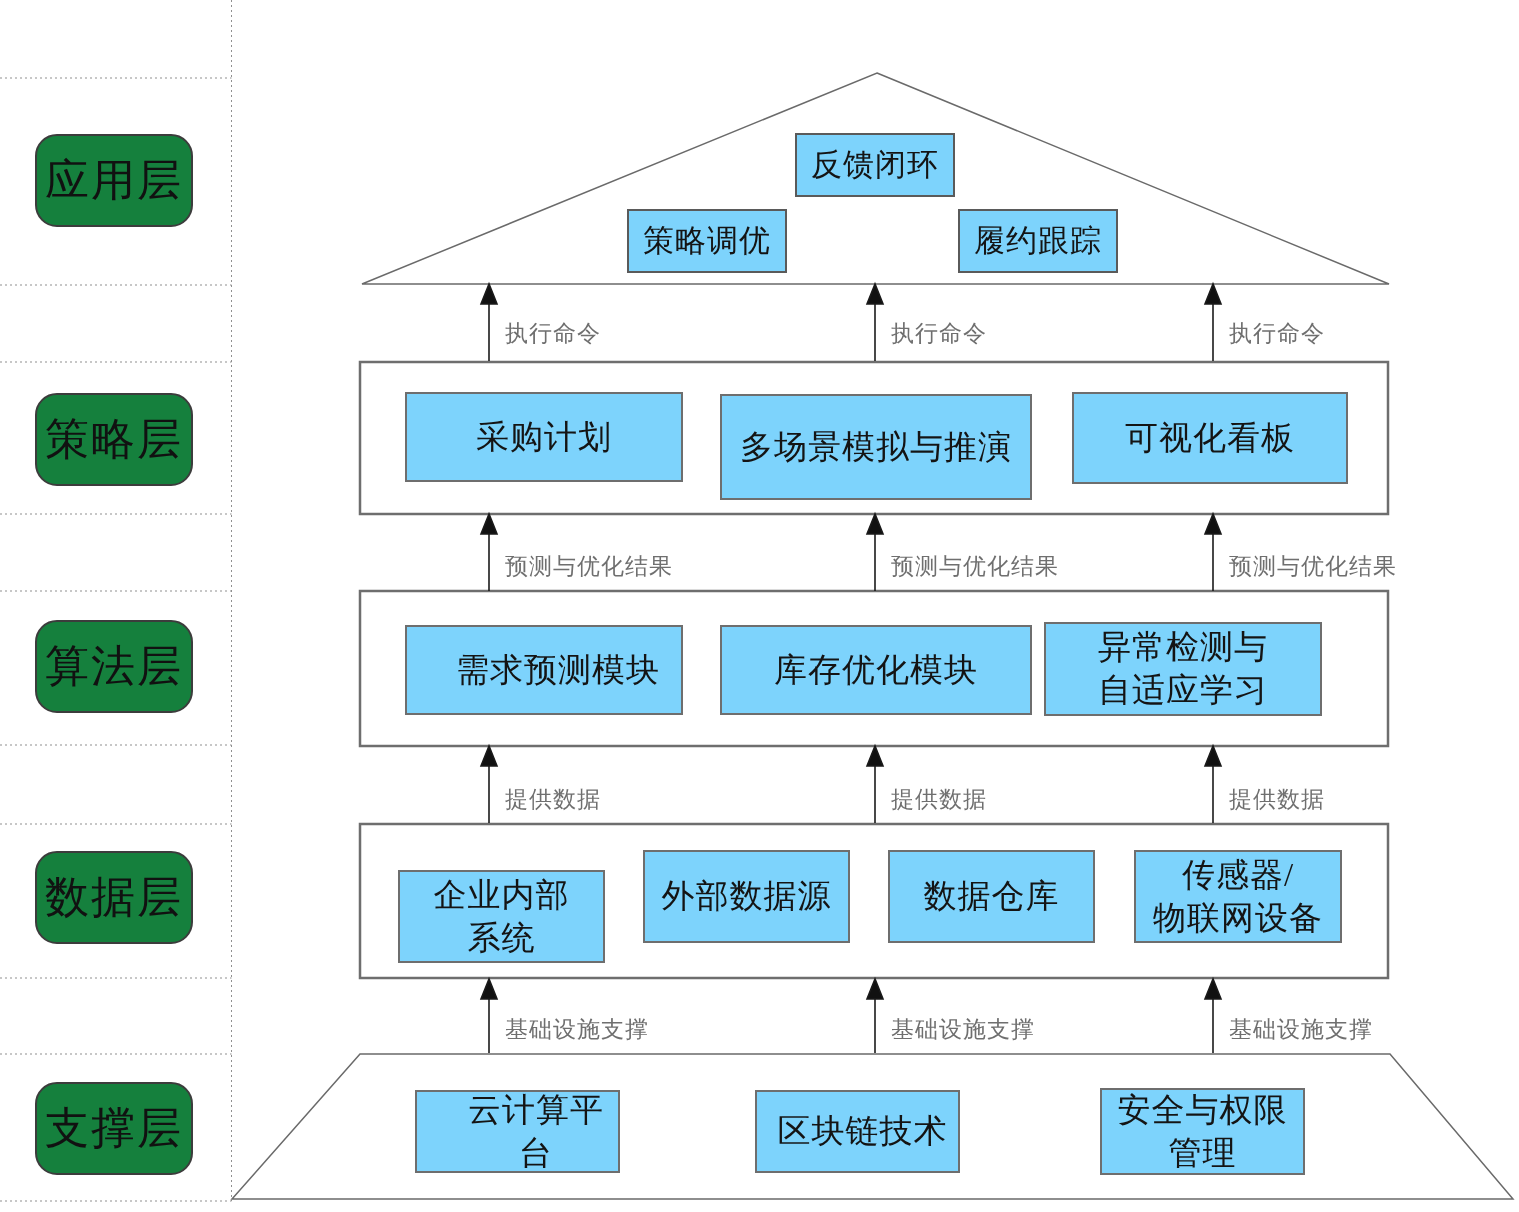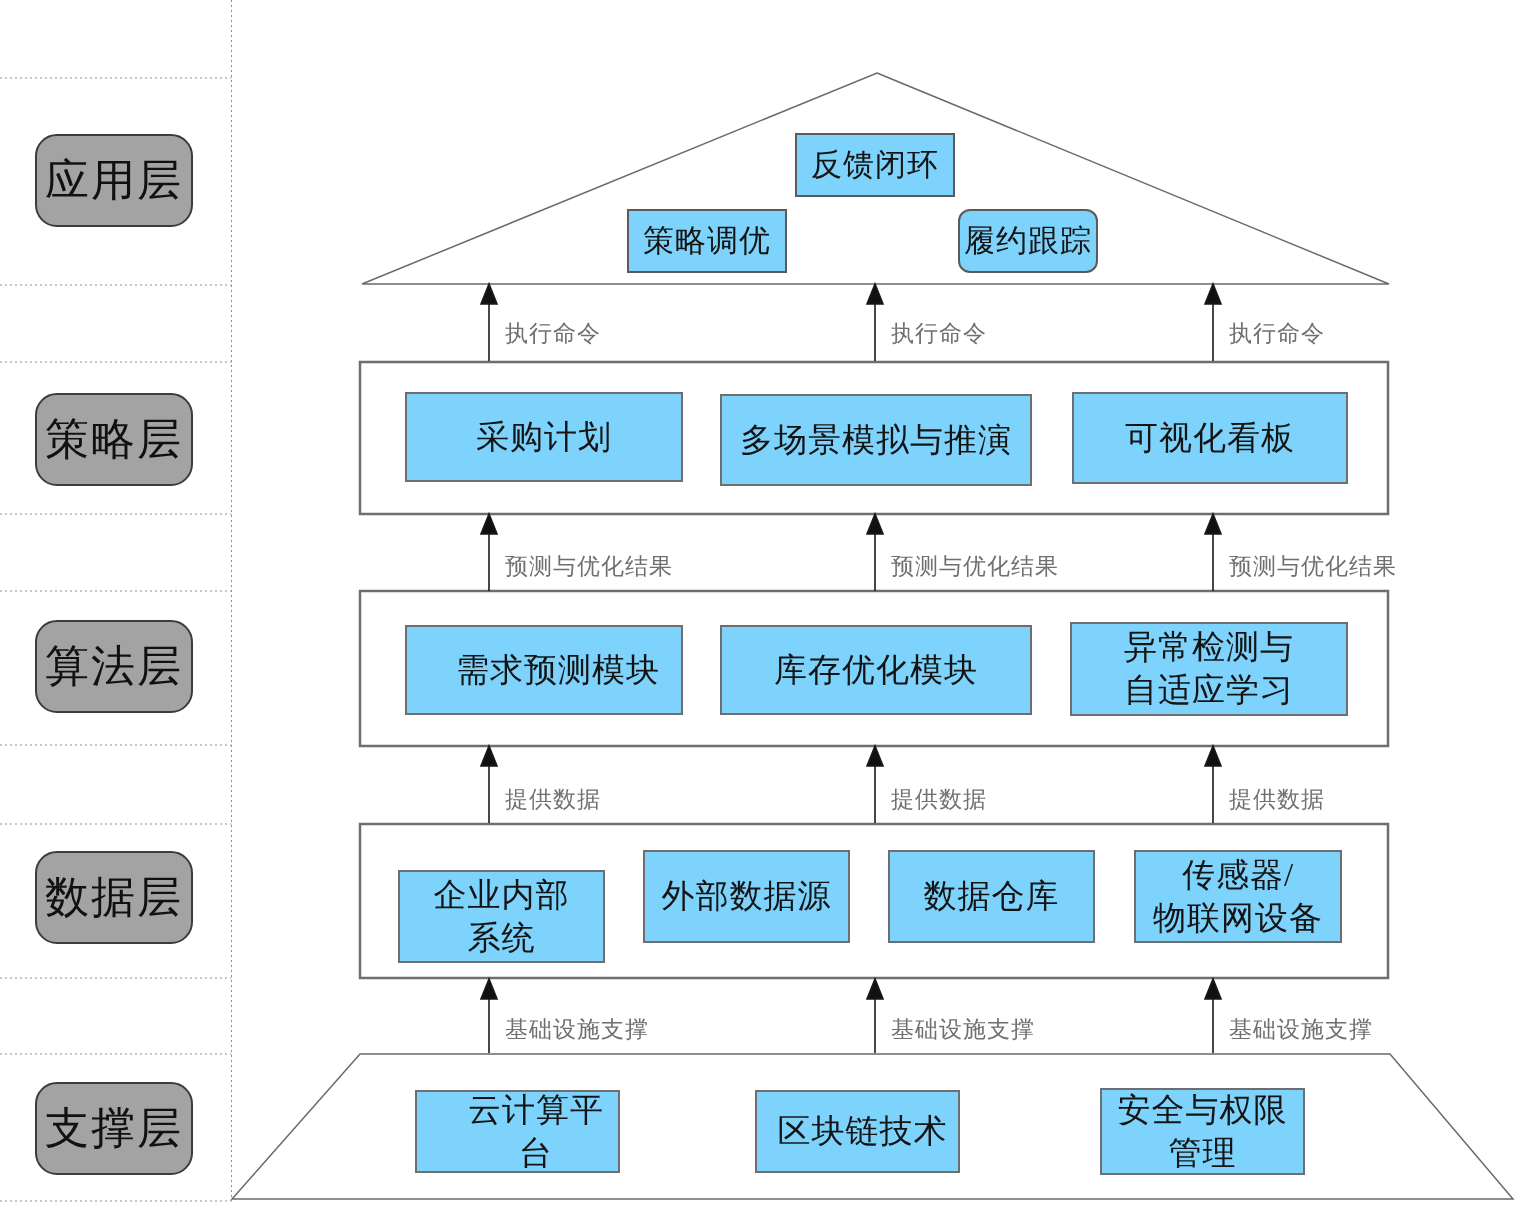--- a/index.html
+++ b/index.html
@@ -8,21 +8,21 @@
     width:1519px; height:1212px;
     background:#ffffff;
     font-family:"Liberation Serif","DejaVu Serif",serif;
     overflow:hidden;
   }
   svg.layer-lines { position:absolute; left:0; top:0; }
 
   .side-label {
     position:absolute; left:35px; width:158px; height:93px;
     border:2.5px solid #3c3c3c; border-radius:22px;
-    background:#a3a3a3; box-sizing:border-box;
+    background:#15803d; box-sizing:border-box;
     display:flex; align-items:center; justify-content:center;
     font-size:44px; color:#111111; letter-spacing:2px;
     z-index:3;
   }
   .box {
     position:absolute; background:#7dd3fc;
     border:2px solid #6e6e6e; box-sizing:border-box;
     display:flex; flex-direction:column; align-items:center; justify-content:center;
     text-align:center; font-size:33px; color:#141414;
     line-height:1.30; letter-spacing:1px; z-index:3;
@@ -123,41 +123,41 @@
   <div class="side-label" style="top:620px;text-align:right;">算法层</div>
   <div class="side-label" style="top:851px;">数据层</div>
   <div class="side-label" style="top:1082px;">支撑层</div>
 
   <div class="box roof-box" style="left:795px; top:133px; width:160px; height:64px;">
     <span>反馈闭环</span>
   </div>
   <div class="box roof-box" style="left:627px; top:209px; width:160px; height:64px;">
     <span>策略调优</span>
   </div>
-  <div class="box roof-box" style="left:958px; top:209px; width:140px; height:64px;border-radius:12px;">
+  <div class="box roof-box" style="left:958px; top:209px; width:160px; height:64px;">
     <span>履约跟踪</span>
   </div>
 
   <div class="box" style="left:405px; top:392px; width:278px; height:90px;">
     <span>采购计划</span>
   </div>
-  <div class="box" style="left:720px; top:394px; width:312px; height:92px;">
+  <div class="box" style="left:720px; top:394px; width:312px; height:106px;">
     <span>多场景模拟与推演</span>
   </div>
   <div class="box" style="left:1072px; top:392px; width:276px; height:92px;">
     <span>可视化看板</span>
   </div>
 
   <div class="box" style="left:405px; top:625px; width:278px; height:90px;padding-left:28px;">
     <span>需求预测模块</span>
   </div>
   <div class="box" style="left:720px; top:625px; width:312px; height:90px;">
     <span>库存优化模块</span>
   </div>
-  <div class="box" style="left:1070px; top:622px; width:278px; height:94px;">
+  <div class="box" style="left:1044px; top:622px; width:278px; height:94px;">
     <span>异常检测与</span>
     <span>自适应学习</span>
   </div>
 
   <div class="box" style="left:398px; top:850px; width:207px; height:93px;margin-top:20px;">
     <span>企业内部</span>
     <span>系统</span>
   </div>
   <div class="box" style="left:643px; top:850px; width:207px; height:93px;">
     <span>外部数据源</span>

